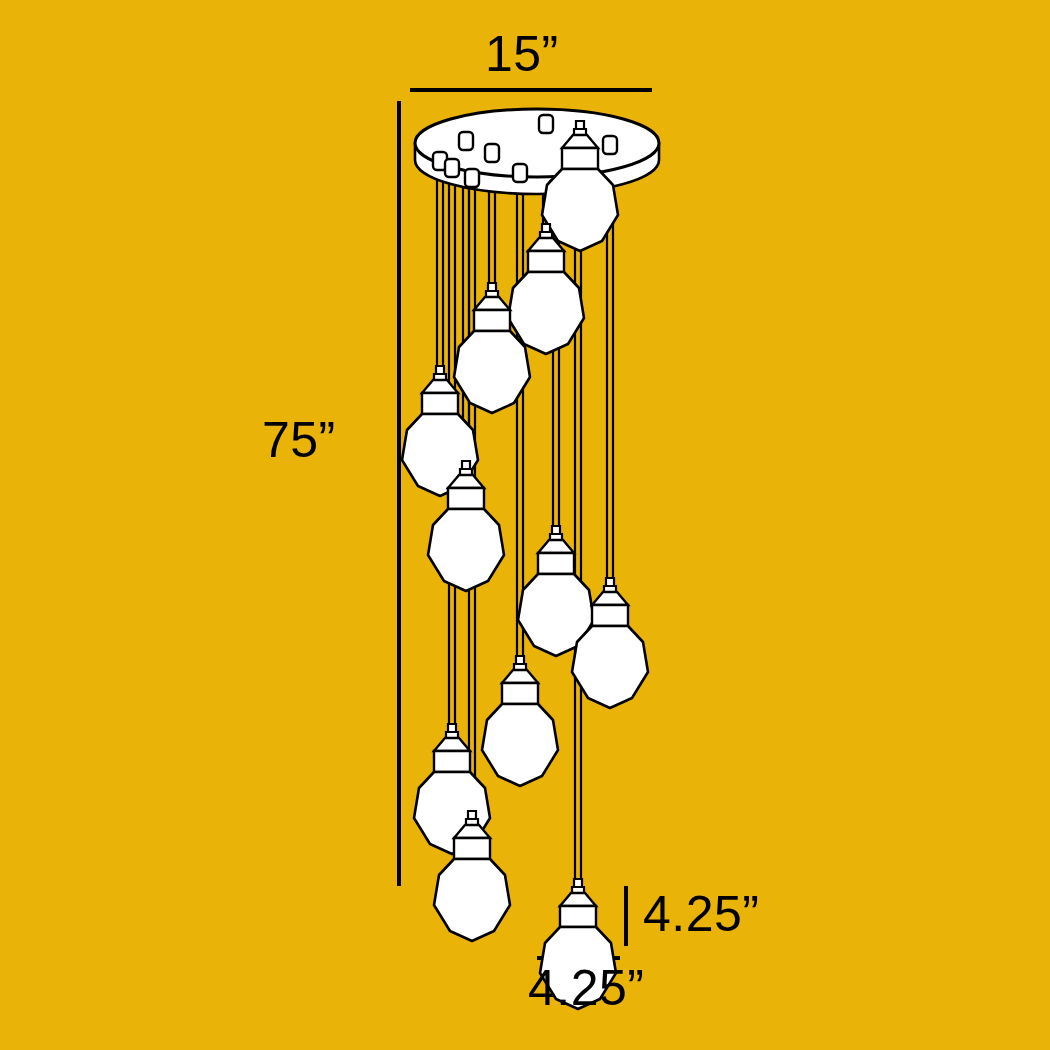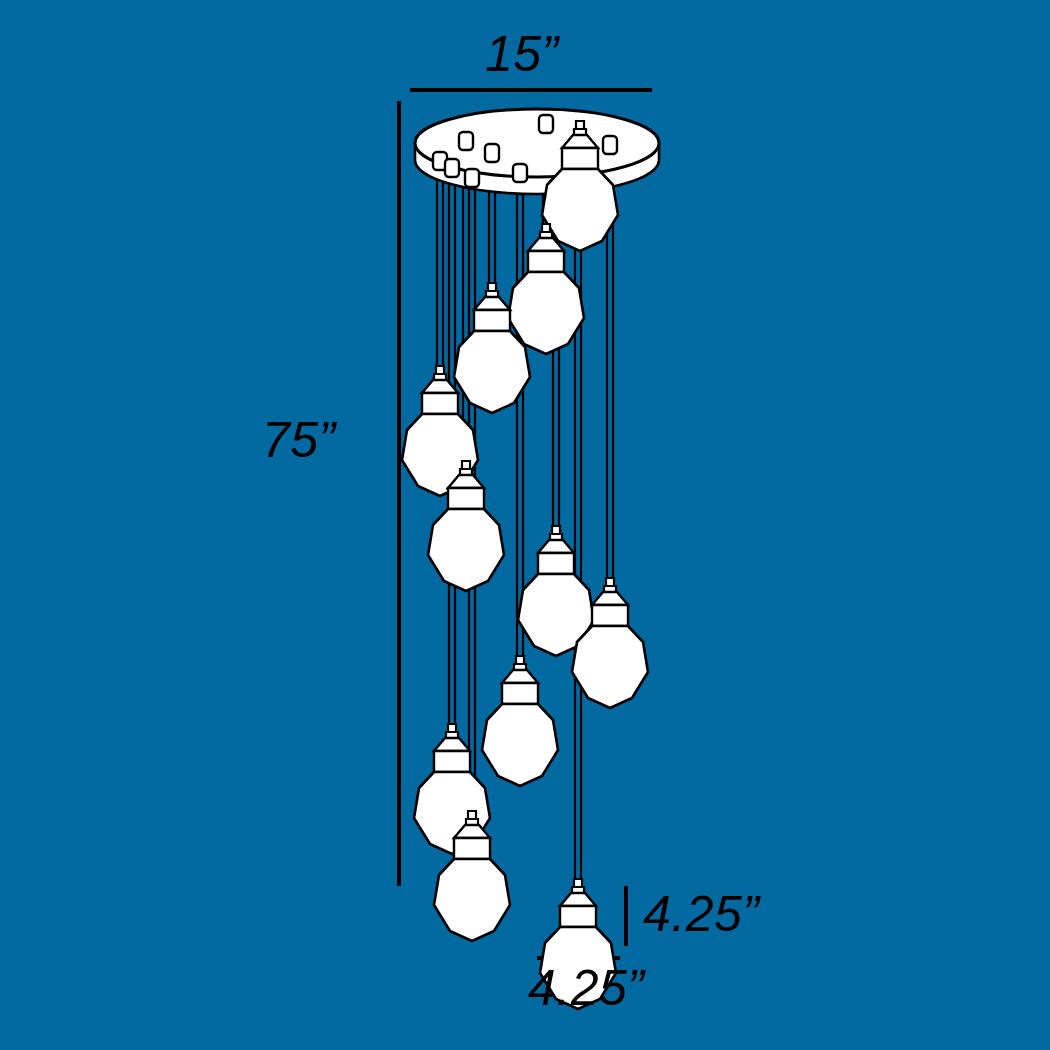--- a/index.html
+++ b/index.html
@@ -11,22 +11,21 @@
     width: 1050px;
     height: 1050px;
     font-family: "Liberation Sans", sans-serif;
     color: #000000;
     overflow: hidden;
   }
   #spec-sheet {
     position: relative;
     width: 1050px;
     height: 1050px;
-    background: #0369a1;
-    font-style: italic;
+    background: #eab308;
   }
   .dim-label {
     position: absolute;
     font-family: "Liberation Sans", sans-serif;
     font-size: 50px;
     font-weight: 400;
     color: #000000;
     white-space: pre;
     letter-spacing: 0.5px;
     line-height: 1.05;

